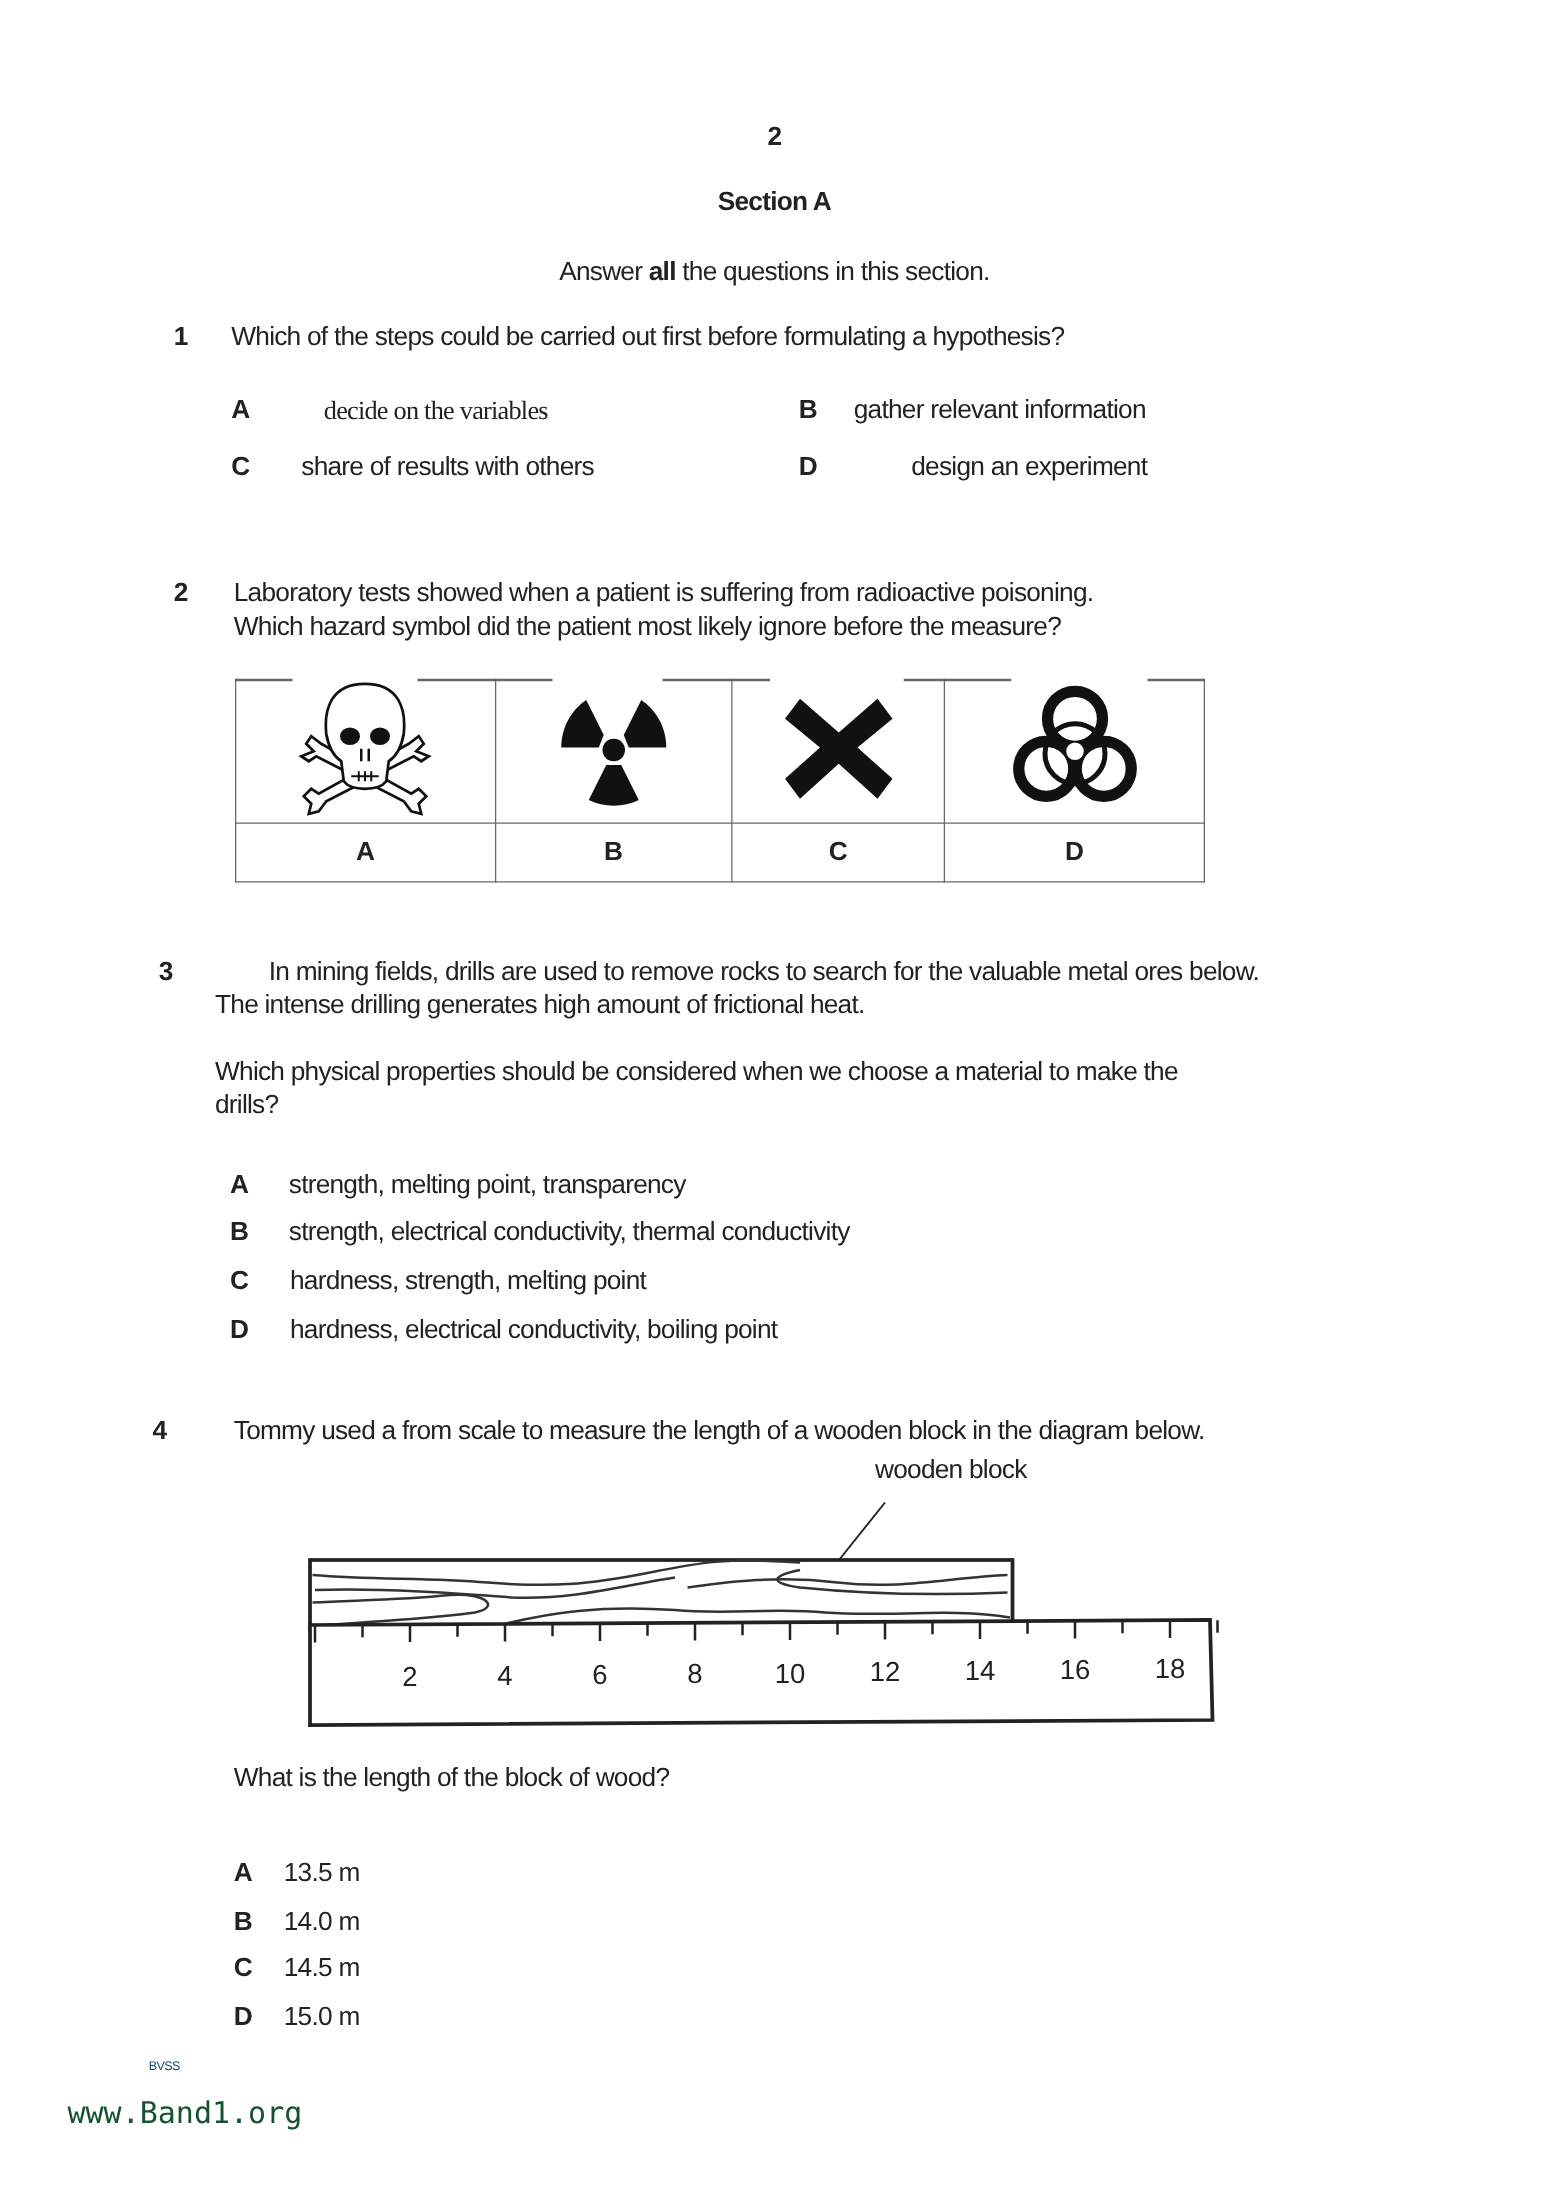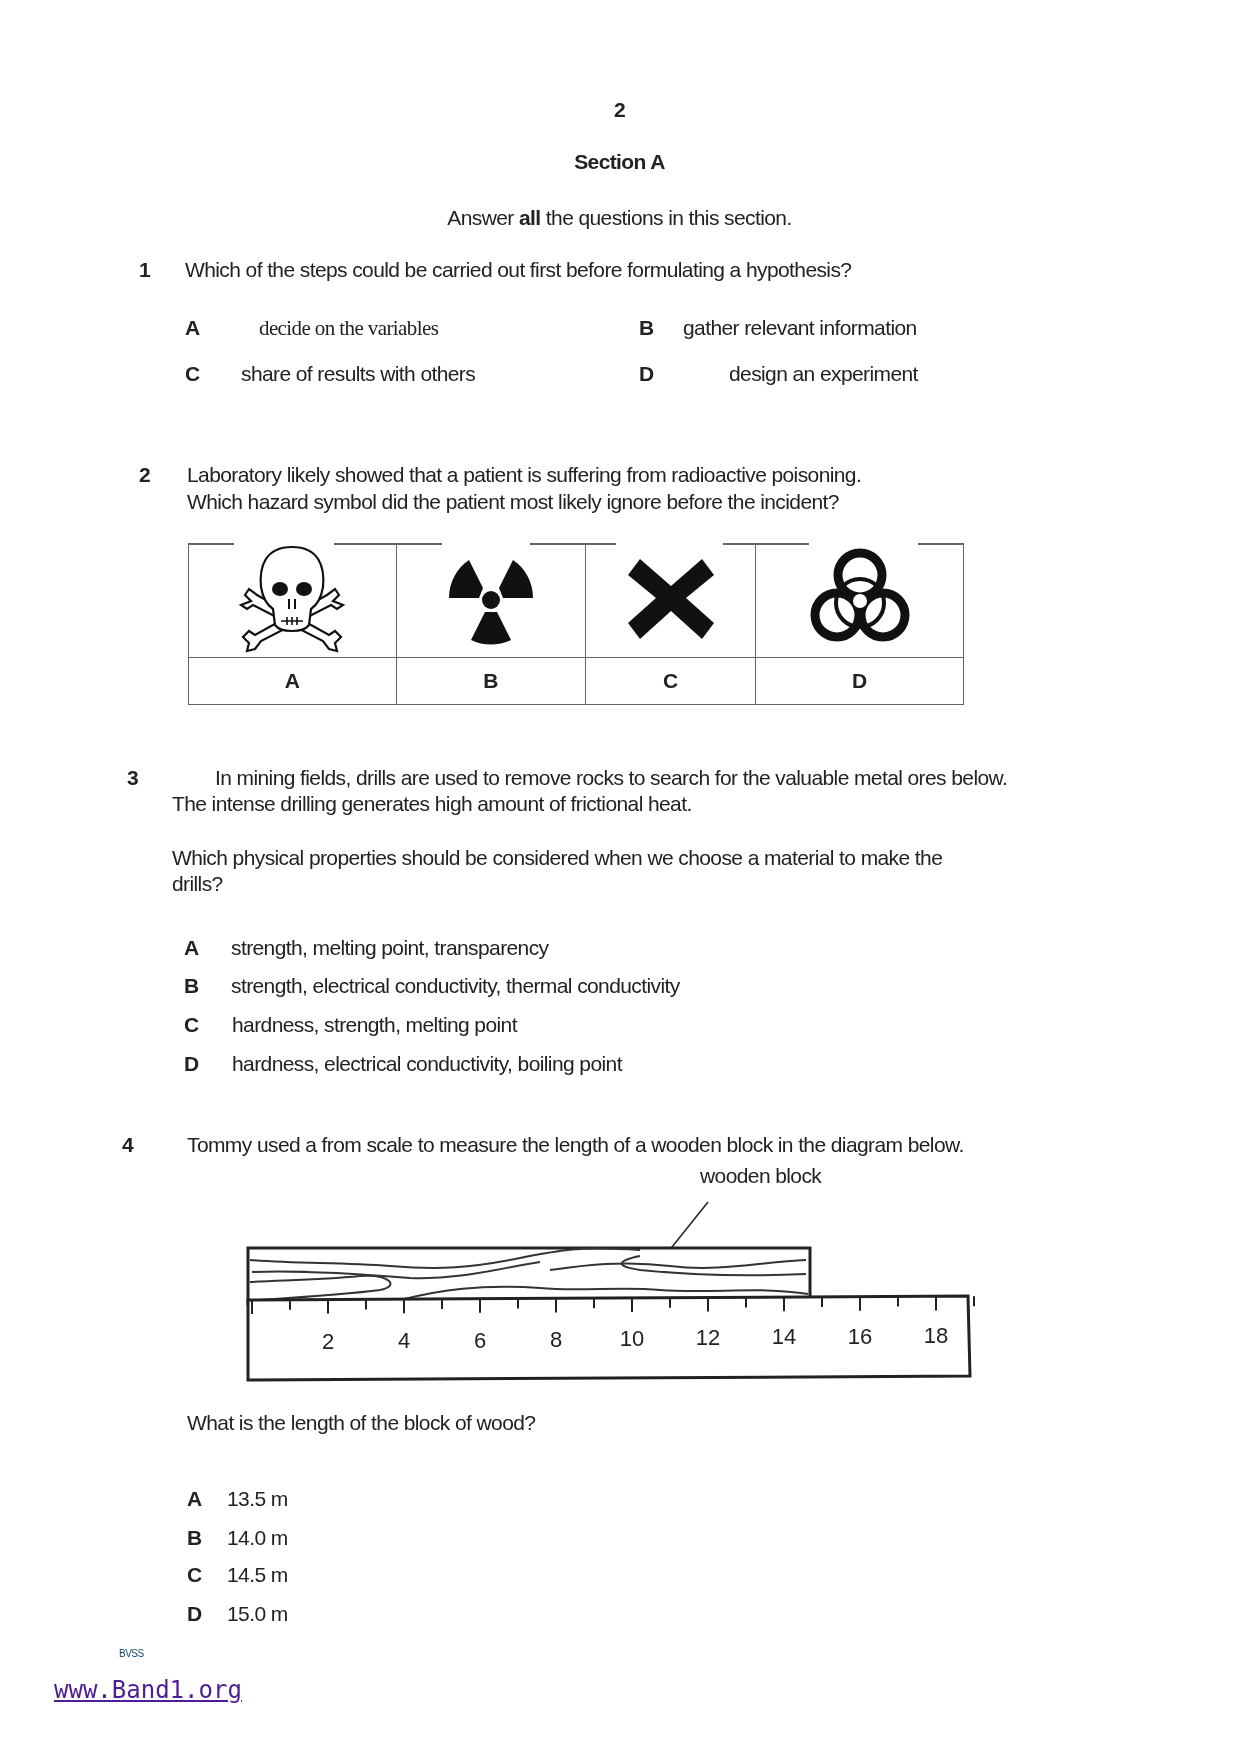--- a/index.html
+++ b/index.html
@@ -9,21 +9,21 @@
   .t { font-size: 21px; letter-spacing: -0.6px; white-space: nowrap; }
   .b { font-weight: bold; }
   .center { text-align: center; left: 0; width: 1239px; }
   .letter { font-weight: bold; font-size: 21px; }
   table.hz { position: absolute; left: 188px; top: 543px; width: 776px; height: 159px;
              border-collapse: collapse; }
   table.hz td { border: 1.5px solid #666; text-align: center; padding: 0; }
   table.hz tr.sym td { height: 111px; border-top: none; }
   table.hz tr.lbl td { height: 46px; font-weight: bold; font-size: 21px; }
   .topline { position: absolute; height: 1.5px; background: #666; top: 543px; }
-  .footer-site { font-family: "DejaVu Sans Mono", monospace; font-size: 24px; color: #4c1d95; text-decoration: underline; }
+  .footer-site { font-family: "DejaVu Sans Mono", monospace; font-size: 24px; color: #14532d; }
   .bvss { font-size: 10px; color: #0c4a6e; letter-spacing: -0.5px; }
 </style>
 </head>
 <body>
 
 <div class="abs t b center" style="top:98px;">2</div>
 <div class="abs t b center" style="top:150px;">Section A</div>
 <div class="abs t center" style="top:206px;">
   <span>Answer </span><span class="b">all</span><span> the questions in this section.</span>
 </div>
@@ -44,22 +44,22 @@
     <span style="position:absolute; left:56px;">share of results with others</span>
   </div>
   <div class="abs t" style="left:639px; top:362px;">
     <span class="letter">D</span>
     <span style="position:absolute; left:44px;margin-left:46px;">design an experiment</span>
   </div>
 </div>
 
 <div>
   <div class="abs t b" style="left:139px; top:463px;">2</div>
-  <div class="abs t" style="left:187px; top:463px;">Laboratory likely showed that a patient is suffering from radioactive poisoning.</div>
-  <div class="abs t" style="left:187px; top:490px;">Which hazard symbol did the patient most likely ignore before the incident?</div>
+  <div class="abs t" style="left:187px; top:463px;">Laboratory tests showed when a patient is suffering from radioactive poisoning.</div>
+  <div class="abs t" style="left:187px; top:490px;">Which hazard symbol did the patient most likely ignore before the measure?</div>
 
   <div class="topline" style="left:188px; width:46px;"></div>
   <div class="topline" style="left:334px; width:108px;"></div>
   <div class="topline" style="left:530px; width:86px;"></div>
   <div class="topline" style="left:723px; width:86px;"></div>
   <div class="topline" style="left:918px; width:46px;"></div>
 
   <table class="hz">
     <tbody>
         <tr class="sym">

